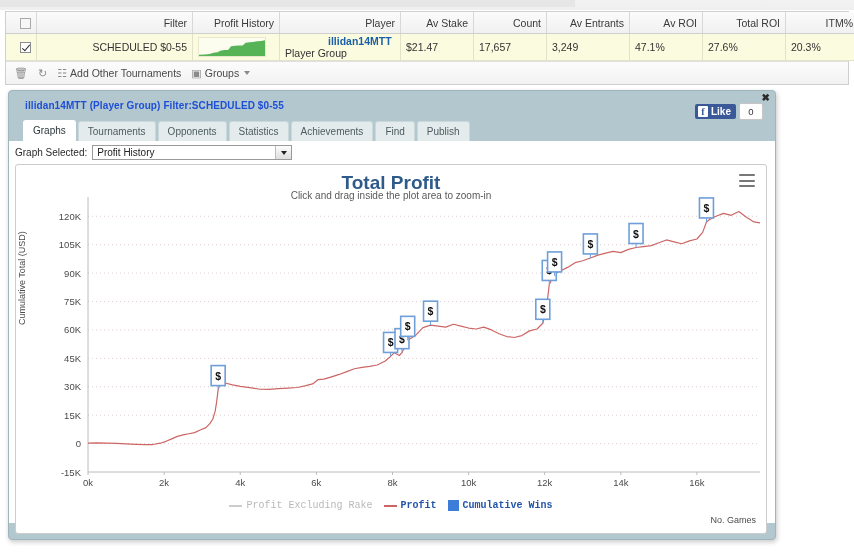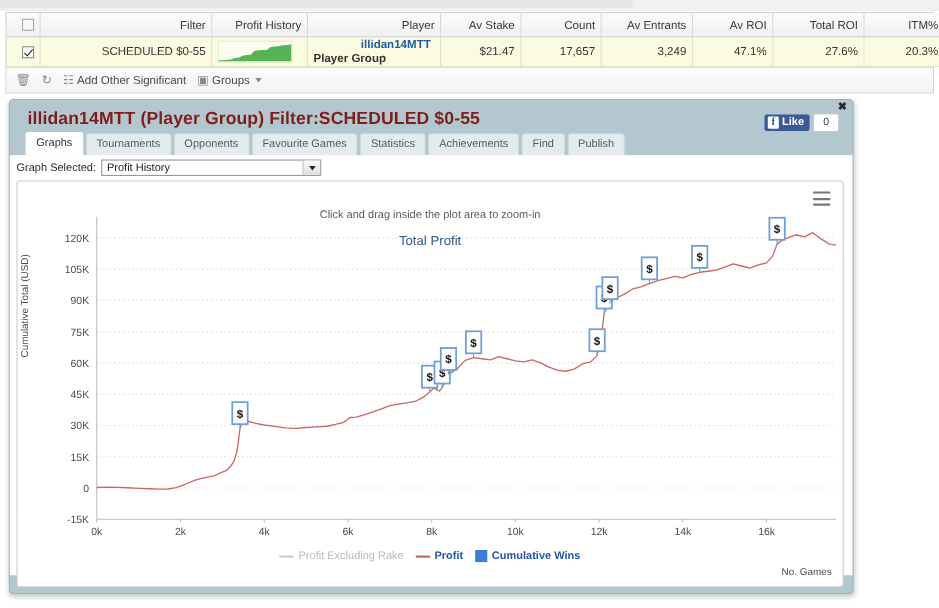--- a/index.html
+++ b/index.html
@@ -69,21 +69,21 @@
     padding: 0 5px;
     white-space: nowrap;
     overflow: hidden;
   }
   .c-check { width: 20px; text-align: center; }
   .c-filter { width: 145px; }
   .c-spark { width: 76px; }
   .c-player { width: 110px; }
   .c-num { width: 62px; }
   .c-num-w { width: 72px; }
-  td.num, th.num { text-align: right; }
+  td.num, th.num { }
   td.ctr, th.ctr { text-align: right; }
 
   .chk {
     display: inline-block;
     width: 11px; height: 11px;
     border: 1px solid #8b8b8b;
     background: #ffffff;
     vertical-align: middle;
     position: relative;
     box-sizing: border-box;
@@ -111,21 +111,21 @@
     font-weight: bold;
     color: #1a5fa8;
     line-height: 11px;
     margin-left: 43px;
   }
   .psub {
     display: block;
     font-size: 10.5px;
     color: #333;
     line-height: 12px;
-    font-weight: bold;
+    font-weight: normal;
   }
 
   
   .grid-tools {
     height: 22px;
     background: linear-gradient(to bottom, #fcfcfc, #f2f2f2);
     border-top: 1px solid #e0e0e0;
     display: flex;
     align-items: center;
     padding-left: 8px;
@@ -151,23 +151,23 @@
     width: 768px; height: 450px;
     background: #b3c8ce;
     border: 1px solid #9fb5bc;
     border-radius: 4px;
     box-shadow: 1px 2px 5px rgba(0,0,0,0.22);
     box-sizing: border-box;
   }
   .panel-title {
     position: absolute;
     left: 16px; top: 9px;
-    font-size: 16px;
+    font-size: 10px;
     font-weight: bold;
-    color: #7f1d1d;
+    color: #1d4ed8;
     letter-spacing: 0.1px;
   }
   .panel-close {
     position: absolute;
     right: 5px; top: 2px;
     font-size: 10px;
     color: #2a2a2a;
     font-weight: bold;
     cursor: pointer;
     line-height: 10px;
@@ -302,24 +302,23 @@
     width: 752px; height: 370px;
     border: 1px solid #cccccc;
     border-radius: 3px;
     background: #ffffff;
     box-sizing: border-box;
   }
   .chart-title {
     position: absolute;
     left: 0; right: 0; top: 7px;
     text-align: center;
-    font-size: 12px;
+    font-size: 19px;
     color: #2f5b8a;
-    font-weight: normal;
-    margin-top: 40px;
+    font-weight: bold;
   }
   .chart-sub {
     position: absolute;
     left: 0; right: 0; top: 25px;
     text-align: center;
     font-size: 10px;
     color: #5a5a5a;
   }
   .burger {
     position: absolute;
@@ -354,20 +353,21 @@
     margin-left: 28px;
   }
   .legend {
     position: absolute;
     left: 0; right: 0; bottom: 22px;
     display: flex;
     justify-content: center;
     align-items: center;
     gap: 11px;
     font-size: 10px;
+    font-family: Liberation Mono, monospace;
   }
   .lg { display: flex; align-items: center; gap: 4px; cursor: pointer; }
   .lg .dash {
     display: inline-block;
     width: 13px; height: 2px;
   }
   .lg .sq {
     display: inline-block;
     width: 11px; height: 11px;
   }
@@ -434,21 +434,21 @@
 
     <div class="grid-tools">
       <span class="gt-item">
         <span class="gt-ico">🗑</span>
       </span>
       <span class="gt-item">
         <span class="gt-ico">↻</span>
       </span>
       <span class="gt-item">
         <span class="gt-ico">☷</span>
-        <span>Add Other Significant</span>
+        <span>Add Other Tournaments</span>
       </span>
       <span class="gt-item">
         <span class="gt-ico">▣</span>
         <span>Groups</span>
         <span class="caret-d"></span>
       </span>
     </div>
   </div>
 
   <div class="panel">
@@ -461,21 +461,20 @@
         <span class="fb-f">f</span>
         <span>Like</span>
       </div>
       <div class="fb-count">0</div>
     </div>
 
     <div class="tabs">
       <div class="tab active">Graphs</div>
       <div class="tab">Tournaments</div>
       <div class="tab">Opponents</div>
-      <div class="tab">Favourite Games</div>
       <div class="tab">Statistics</div>
       <div class="tab">Achievements</div>
       <div class="tab">Find</div>
       <div class="tab">Publish</div>
     </div>
 
     <div class="content">
 
       <div class="graph-sel-row">
         <span class="graph-sel-label">Graph Selected:</span>

